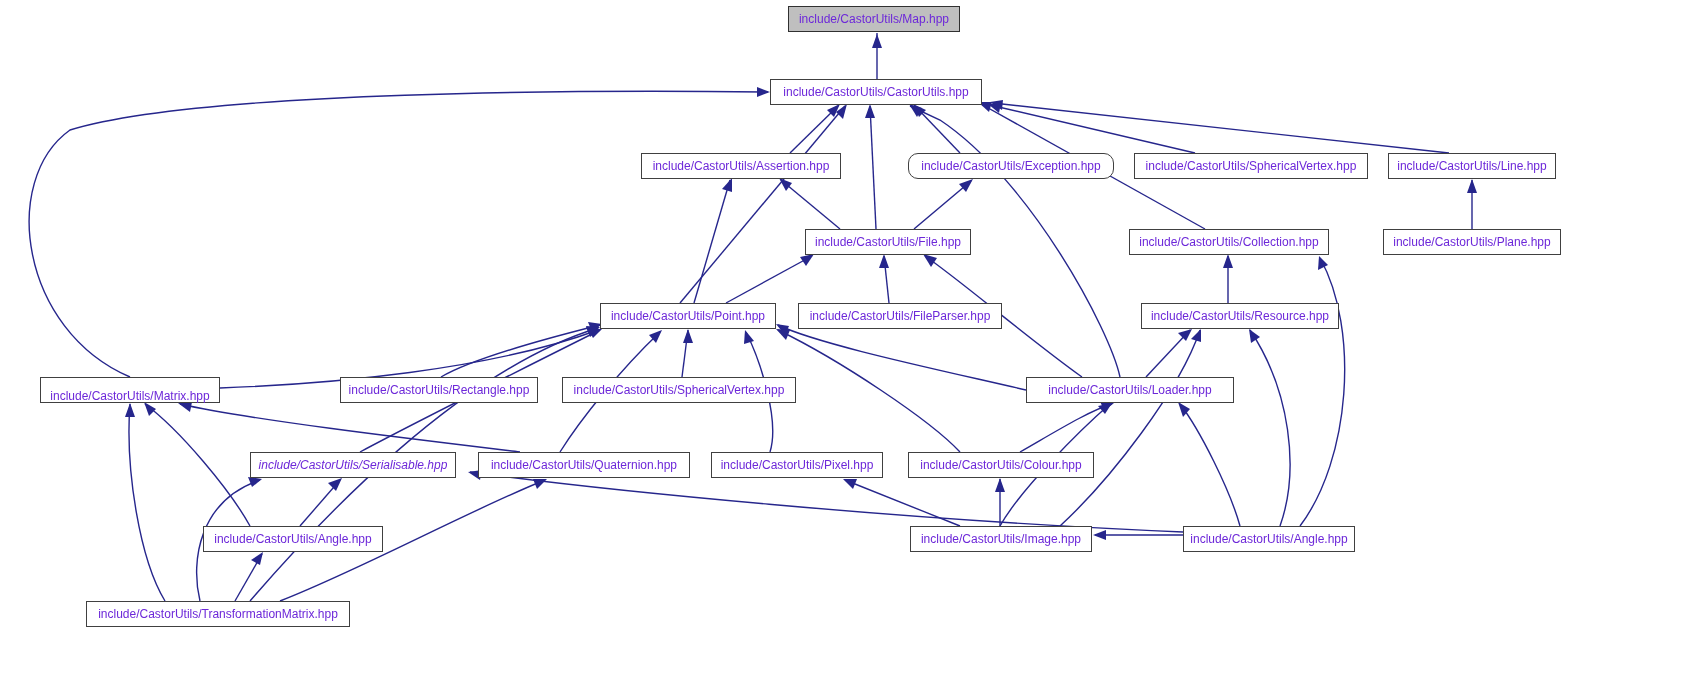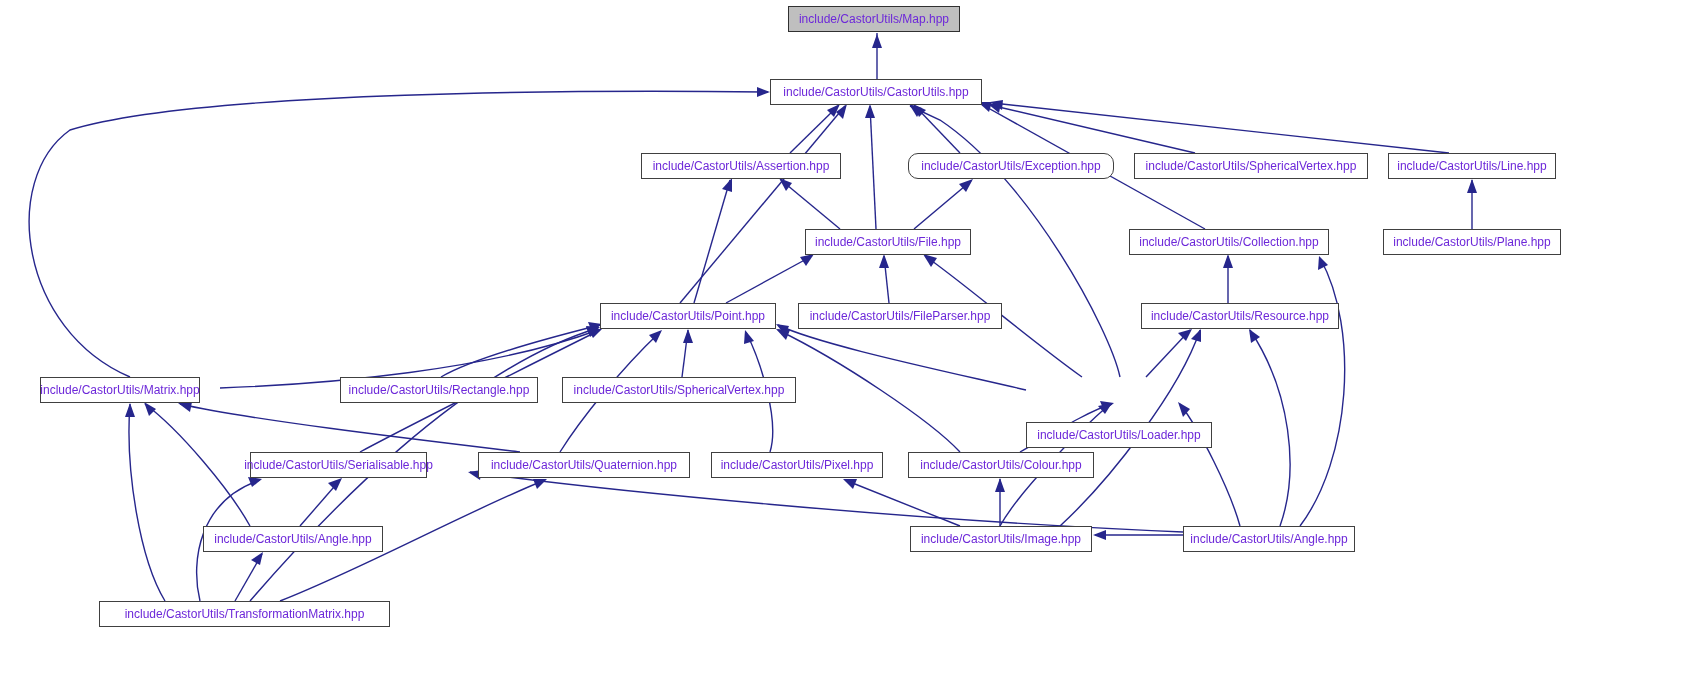--- a/index.html
+++ b/index.html
@@ -274,50 +274,50 @@
       </div>
       <div class="graph-node" style="left: 600px; top: 303px; width: 176px;">
         <span class="node-label">include/CastorUtils/Point.hpp</span>
       </div>
       <div class="graph-node" style="left: 798px; top: 303px; width: 204px;">
         <span class="node-label">include/CastorUtils/FileParser.hpp</span>
       </div>
       <div class="graph-node" style="left: 1129px; top: 303px; width: 198px; margin-left: 12px;">
         <span class="node-label">include/CastorUtils/Resource.hpp</span>
       </div>
-      <div class="graph-node" style="left: 40px; top: 377px; width: 160px;">
+      <div class="graph-node" style="left: 40px; top: 377px; width: 180px; align-items: flex-end;">
         <span class="node-label">include/CastorUtils/Matrix.hpp</span>
       </div>
       <div class="graph-node" style="left: 340px; top: 377px; width: 198px;">
         <span class="node-label">include/CastorUtils/Rectangle.hpp</span>
       </div>
       <div class="graph-node" style="left: 562px; top: 377px; width: 234px;">
         <span class="node-label">include/CastorUtils/SphericalVertex.hpp</span>
       </div>
-      <div class="graph-node" style="left: 1026px; top: 377px; width: 186px; margin-top: 45px;">
+      <div class="graph-node" style="left: 1026px; top: 377px; width: 208px;">
         <span class="node-label">include/CastorUtils/Loader.hpp</span>
       </div>
-      <div class="graph-node" style="left: 250px; top: 452px; width: 177px;">
+      <div class="graph-node" style="left: 250px; top: 452px; width: 206px; font-style: italic;">
         <span class="node-label">include/CastorUtils/Serialisable.hpp</span>
       </div>
       <div class="graph-node" style="left: 478px; top: 452px; width: 212px;">
         <span class="node-label">include/CastorUtils/Quaternion.hpp</span>
       </div>
       <div class="graph-node" style="left: 711px; top: 452px; width: 172px;">
         <span class="node-label">include/CastorUtils/Pixel.hpp</span>
       </div>
       <div class="graph-node" style="left: 908px; top: 452px; width: 186px;">
         <span class="node-label">include/CastorUtils/Colour.hpp</span>
       </div>
       <div class="graph-node" style="left: 203px; top: 526px; width: 180px;">
         <span class="node-label">include/CastorUtils/Angle.hpp</span>
       </div>
       <div class="graph-node" style="left: 910px; top: 526px; width: 182px;">
         <span class="node-label">include/CastorUtils/Image.hpp</span>
       </div>
       <div class="graph-node" style="left: 1183px; top: 526px; width: 172px;">
         <span class="node-label">include/CastorUtils/Angle.hpp</span>
       </div>
-      <div class="graph-node" style="left: 99px; top: 601px; width: 291px; align-items: center;">
+      <div class="graph-node" style="left: 86px; top: 601px; width: 264px; align-items: center;">
         <span class="node-label">include/CastorUtils/TransformationMatrix.hpp</span>
       </div>
     </div>
 </div>
 
 </body></html>

